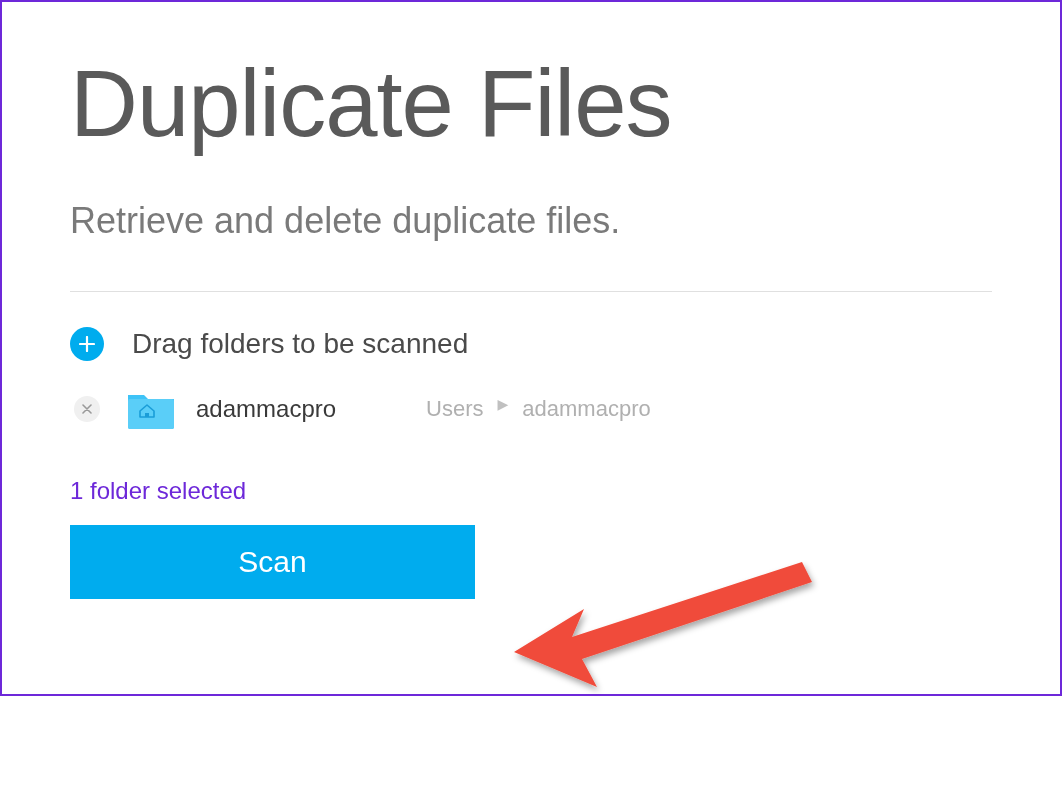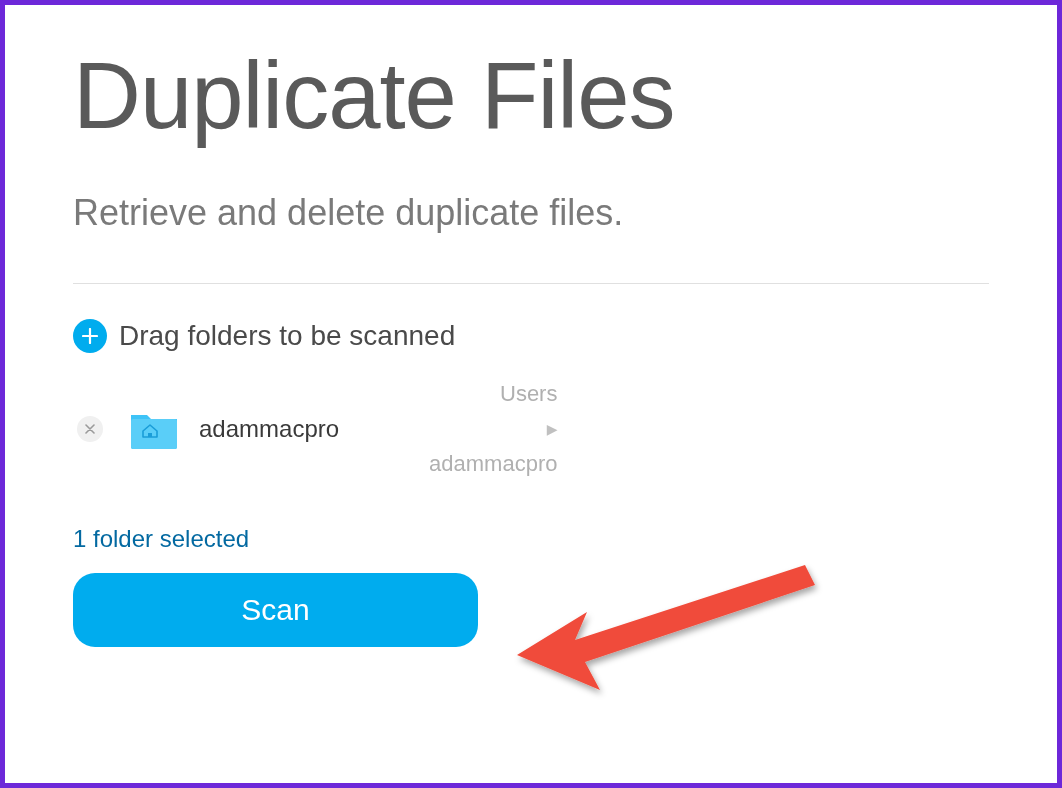--- a/index.html
+++ b/index.html
@@ -8,24 +8,24 @@
       box-sizing: border-box;
     }
     body {
       font-family: -apple-system, "Helvetica Neue", Helvetica, Arial, sans-serif;
       background: #ffffff;
       width: 1062px;
       height: 788px;
       position: relative;
     }
     .frame {
-      border: 5px solid #6d28d9;
+      border: 2px solid #6d28d9;
       width: 1062px;
-      height: 788px;
-      padding: 25px 68px 40px 68px;
+      height: 696px;
+      padding: 36px 68px 40px 68px;
       position: relative;
     }
     .page-title {
       font-size: 94px;
       font-weight: 100;
       color: #5a5a5a;
       letter-spacing: -1px;
       line-height: 1.4;
       margin-bottom: 30px;
     }
@@ -36,21 +36,21 @@
       margin-bottom: 49px;
     }
     .divider {
       border: none;
       border-top: 1px solid #e0e0e0;
       margin-bottom: 35px;
     }
     .drag-row {
       display: flex;
       align-items: center;
-      gap: 12px;
+      gap: 28px;
       margin-bottom: 28px;
     }
     .plus-circle {
       width: 34px;
       height: 34px;
       border-radius: 50%;
       background: #00acee;
       display: flex;
       align-items: center;
       justify-content: center;
@@ -96,41 +96,40 @@
       display: block;
     }
     .folder-name {
       font-size: 24px;
       font-weight: 400;
       color: #3a3a3a;
       margin-right: 70px;
     }
     .breadcrumb {
       display: flex;
-      align-items: flex-end;
+      align-items: flex-start;
       gap: 14px;
       font-size: 22px;
       font-weight: 300;
       color: #b0b0b0;
-      flex-direction: column;
     }
     .breadcrumb-sep {
       color: #c0c0c0;
       font-size: 14px;
     }
     .status-text {
       font-size: 24px;
       font-weight: 300;
-      color: #0369a1;
+      color: #6d28d9;
       margin-bottom: 20px;
     }
     .scan-button {
       width: 405px;
       height: 74px;
-      border-radius: 22px;
+      border-radius: 0;
       background: #00acee;
       color: #ffffff;
       font-size: 30px;
       font-weight: 400;
       border: none;
       cursor: pointer;
       display: flex;
       align-items: center;
       justify-content: center;
       text-align: center;

